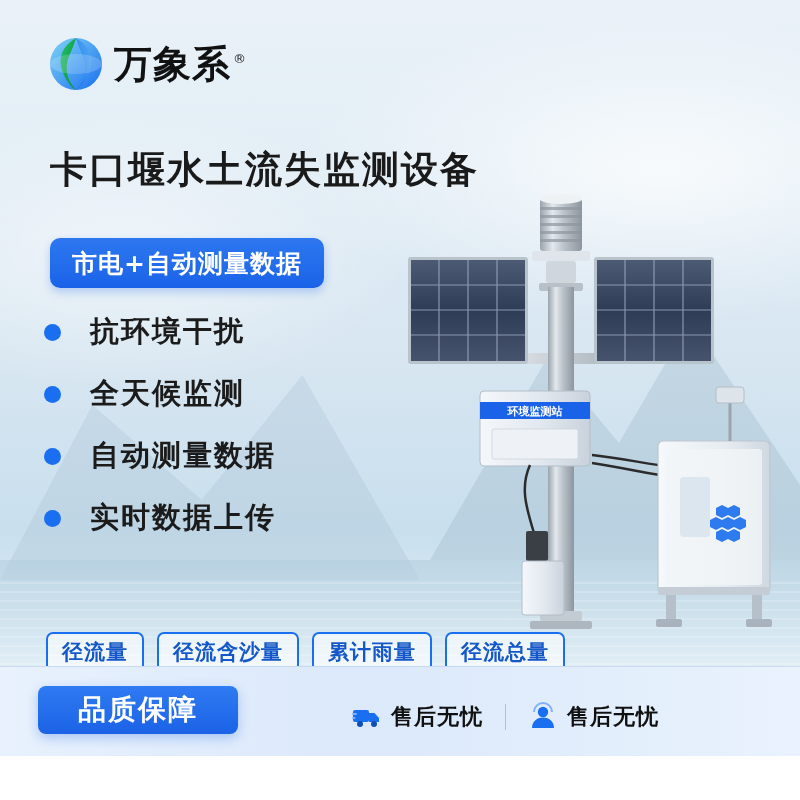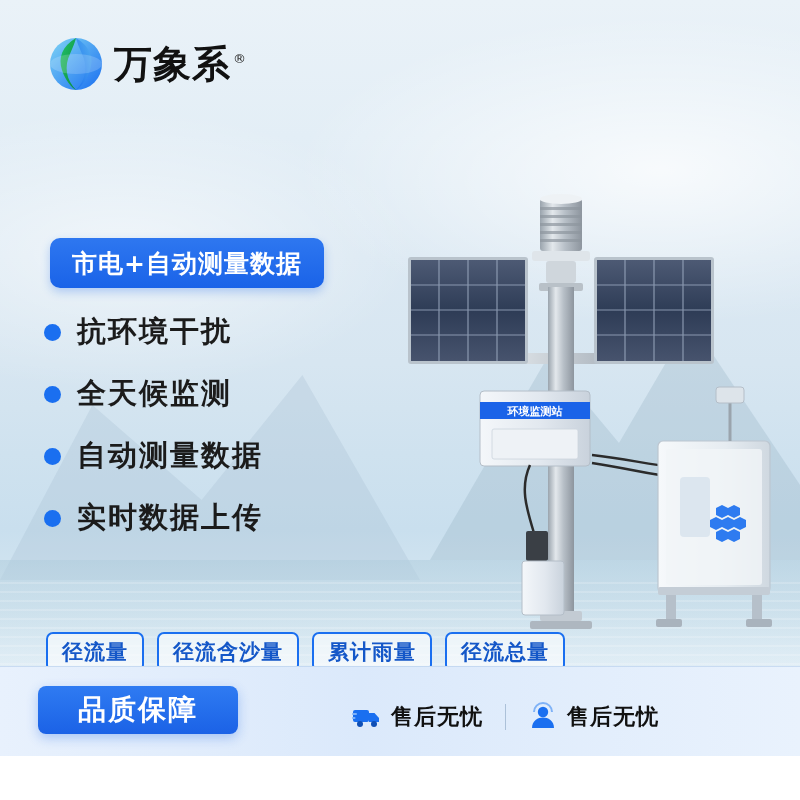--- a/index.html
+++ b/index.html
@@ -93,21 +93,21 @@
     color: #fff; font-size: 25px; font-weight: 700; letter-spacing: 1px;
     box-shadow: 0 4px 10px rgba(26,99,232,0.28);
   }
 
   
   .features {
     position: absolute; left: 44px; top: 312px;
     display: flex; flex-direction: column; gap: 22px;
   }
   .feature {
-    display: flex; align-items: center; gap: 16px;
+    display: flex; align-items: center; gap: 29px;
   }
   .dot {
     width: 17px; height: 17px; border-radius: 50%;
     background: #1a6ff0; flex: none;
     box-shadow: 0 0 0 0 rgba(0,0,0,0);
   }
   .feature-label {
     font-size: 29px; font-weight: 700; color: #1b1b1b; letter-spacing: 2px;
   }
 
@@ -192,20 +192,21 @@
         <path d="M28 2 C14 10 10 22 14 34 C17 44 24 52 28 54 C18 44 16 30 22 18 C25 11 27 6 28 2 Z" fill="url(#gA)"></path>
         <path d="M28 2 C42 10 46 22 42 34 C39 44 32 52 28 54 C38 44 40 30 34 18 C31 11 29 6 28 2 Z" fill="url(#gC)" opacity="0.9"></path>
         <ellipse cx="28" cy="28" rx="26" ry="10" fill="#ffffff" opacity="0.18"></ellipse>
       </svg>
     </span>
     <span class="logo-text">
       <span>万象系</span><span class="logo-reg">®</span>
     </span>
   </div>
 
+  <div class="title">卡口堰水土流失监测设备</div>
 
   <div class="power-badge">市电+自动测量数据</div>
 
   <div class="features">
     <div class="feature">
       <span class="dot"></span>
       <span class="feature-label">抗环境干扰</span>
     </div>
     <div class="feature">
       <span class="dot"></span>

